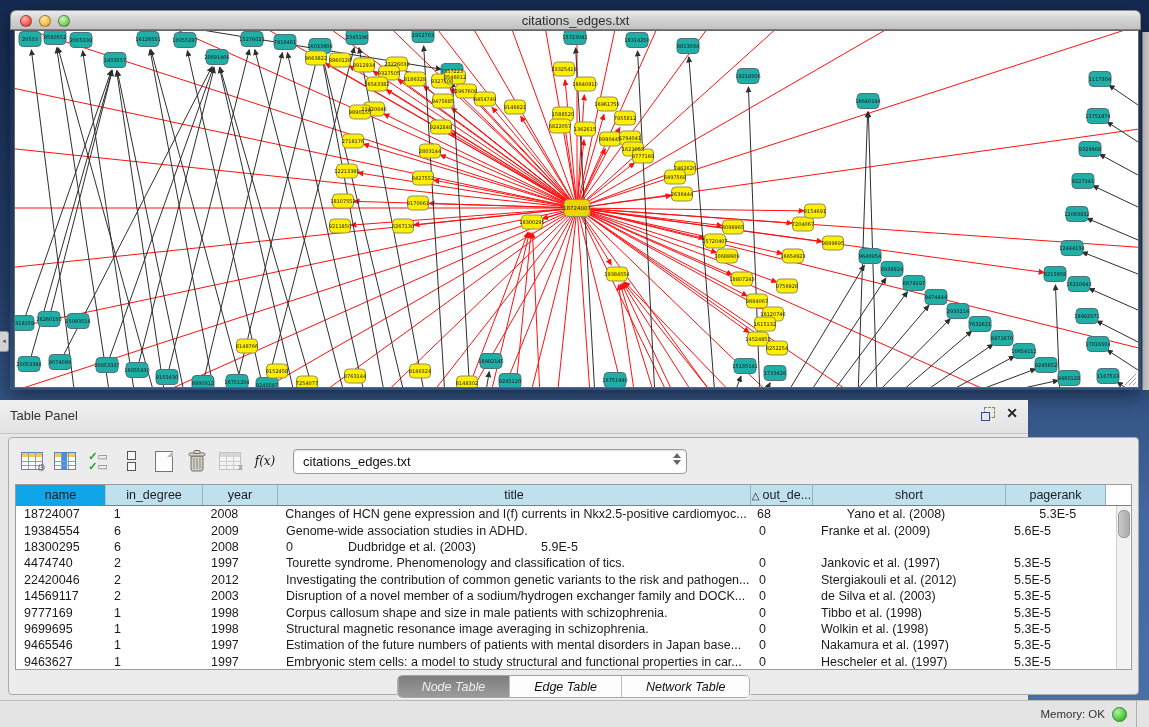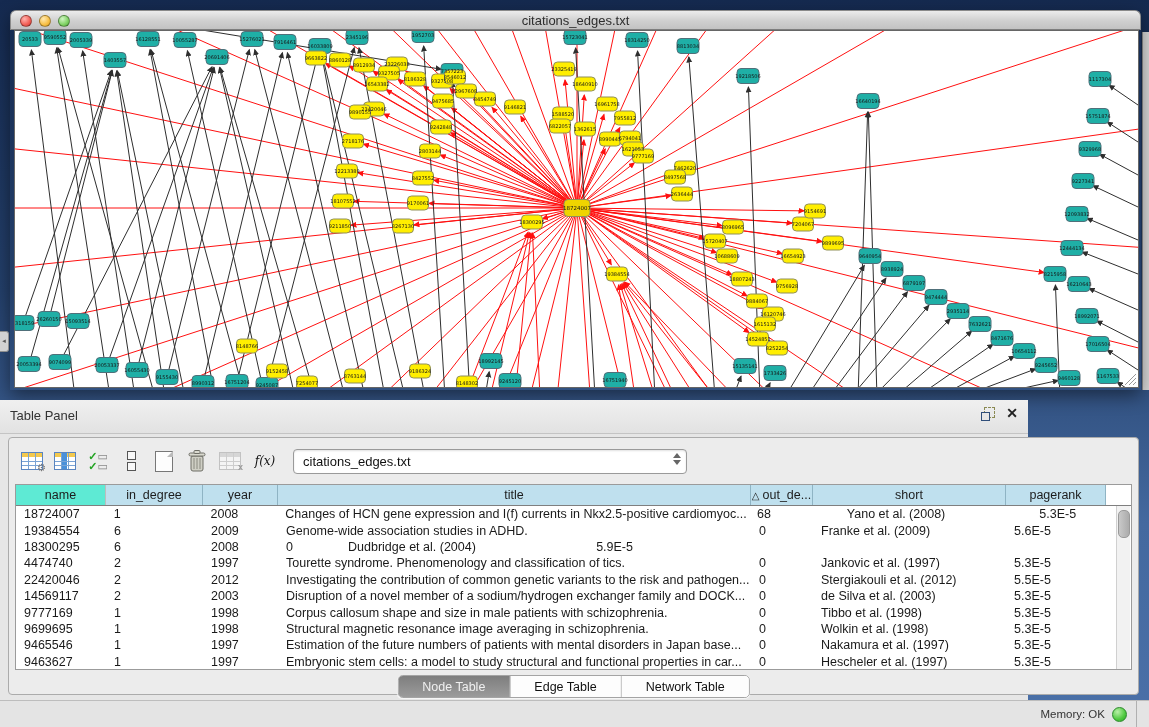--- a/index.html
+++ b/index.html
@@ -53,35 +53,35 @@
   .combo .step{position:absolute;right:5px;top:3px;display:flex;flex-direction:column;gap:2px;}
   .combo .step i{display:block;width:0;height:0;border-left:4px solid transparent;border-right:4px solid transparent;}
   .combo .step .up{border-bottom:5px solid #666;}
   .combo .step .dn{border-top:5px solid #666;}
   
   .tbl{position:absolute;left:6px;top:46px;width:1117px;height:186px;background:#fff;
     border:1px solid #9b9b9b;box-sizing:border-box;overflow:hidden;}
   .tbl-head{display:flex;height:20px;border-bottom:1px solid #7f7f7f;background:#fff;font-size:12.5px;color:#1c1c1c;}
   .th{display:flex;align-items:center;justify-content:center;box-sizing:border-box;
     background:#bfe0ee;border-right:1px solid #8fb4c4;height:20px;}
-  .th.gray{background:#5eead4;border-right:1px solid #bdbdbd;}
+  .th.gray{background:#0ea5e9;border-right:1px solid #bdbdbd;}
   .th .tri{font-size:10px;margin-right:3px;color:#222;}
   .th.filler{background:#fff;border-right:none;}
   .tbl-rows{font-size:12.5px;color:#1a1a1a;}
   .tr{display:flex;height:16.4px;align-items:center;}
   .td{box-sizing:border-box;padding-left:8px;white-space:nowrap;overflow:hidden;}
   .vscroll{position:absolute;right:1px;top:21px;width:13px;height:163px;background:#f2f2f2;border-left:1px solid #d0d0d0;}
   .vthumb{position:absolute;left:1px;top:4px;width:10px;height:26px;background:linear-gradient(90deg,#c9c9c9,#ababab);
     border:1px solid #9a9a9a;border-radius:5px;}
   
   .seg{position:absolute;left:50%;transform:translateX(-50%);top:237px;display:flex;height:21px;
     border:1px solid #a4a4a4;border-radius:5px;overflow:hidden;background:#fdfdfd;
     box-shadow:0 1px 1px rgba(255,255,255,.7),inset 0 0 1px rgba(0,0,0,.1);font-size:12.5px;}
   .seg .tab{display:flex;align-items:center;justify-content:center;padding:0 24px;color:#111;
-    border-right:1px solid #b5b5b5;background:#fdfdfd;}
+    border-right:1px solid #b5b5b5;background:#fdfdfd;font-style:italic;}
   .seg .tab:last-child{border-right:none;}
   .seg .tab.sel{background:linear-gradient(180deg,#7e7e7e,#9b9b9b);color:#efefef;}
   
   .statusbar{position:absolute;left:0;top:300px;width:1149px;height:27px;background:#e4e4e4;
     border-top:1px solid #bdbdbd;}
   .mem{position:absolute;right:44px;top:7px;font-size:11.5px;color:#333;}
   .memdot{position:absolute;right:22px;top:6px;width:13px;height:13px;border-radius:50%;
     border:1px solid #2a8a2a;background:radial-gradient(circle at 35% 30%,#b9f0a8,#4fc93f 60%,#2ea32e);}
   .statdiv{position:absolute;right:12px;top:0;width:1px;height:27px;background:#b0b0b0;}
   
@@ -653,22 +653,22 @@
               <div class="td" style="width: 473px;">Genome-wide association studies in ADHD.</div>
               <div class="td" style="width: 62px;">0</div>
               <div class="td" style="width: 193px;">Franke et al. (2009)</div>
               <div class="td" style="width: 100px;">5.6E-5</div>
             </div>
             <div class="tr">
               <div class="td" style="width: 90px;">18300295</div>
               <div class="td" style="width: 97px;">6</div>
               <div class="td" style="width: 75px;">2008</div>
               <div class="td" style="width: 62px;">0</div>
-              <div class="td" style="width: 193px;">Dudbridge et al. (2004)</div>
-              <div class="td" style="width: 100px; text-align: right;">5.9E-5</div>
+              <div class="td" style="width: 193px;">Dudbridge et al. (2003)</div>
+              <div class="td" style="width: 100px;">5.9E-5</div>
             </div>
             <div class="tr">
               <div class="td" style="width: 90px;">4474740</div>
               <div class="td" style="width: 97px;">2</div>
               <div class="td" style="width: 75px;">1997</div>
               <div class="td" style="width: 473px;">Tourette syndrome. Phenomenology and classification of tics.</div>
               <div class="td" style="width: 62px;">0</div>
               <div class="td" style="width: 193px;">Jankovic et al. (1997)</div>
               <div class="td" style="width: 100px;">5.3E-5</div>
             </div>

